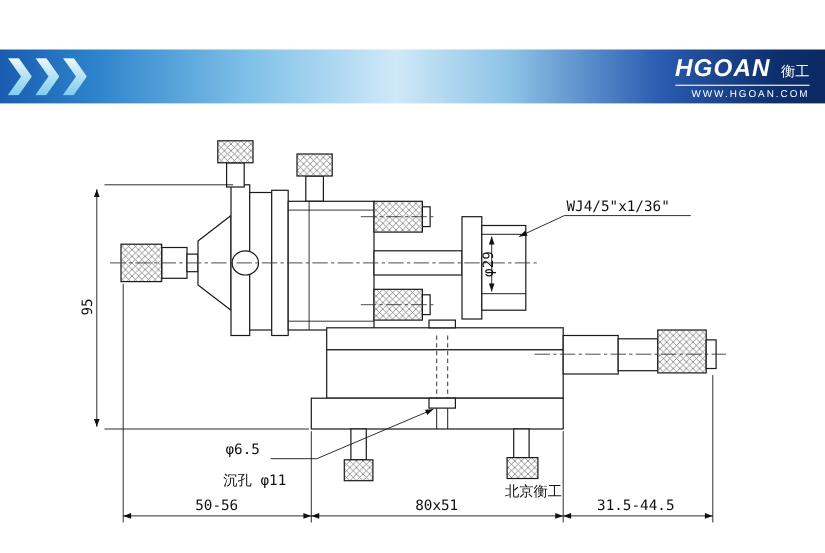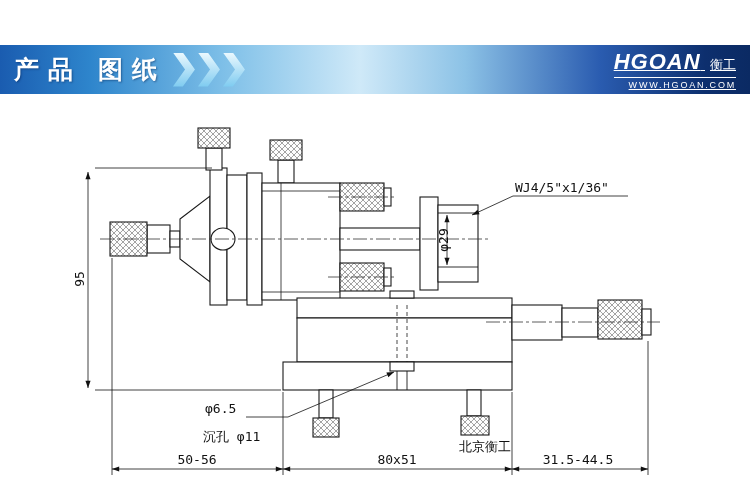--- a/index.html
+++ b/index.html
@@ -26,21 +26,21 @@
     text-shadow: 1px 1px 2px rgba(0,30,80,.45);
   }
   .chevrons { display: flex; align-items: center; margin-left: 4px; }
   .chevron {
     width: 22px; height: 34px; margin-left: 3px;
     background: linear-gradient(180deg, #eaf8fe, #7ecbf0);
     clip-path: polygon(0 0, 45% 0, 100% 50%, 45% 100%, 0 100%, 55% 50%);
   }
   .brand {
     position: absolute; right: 14px; top: 4px;
-    text-align: right; color: #ffffff; text-decoration: underline;
+    text-align: right; color: #ffffff;
   }
   .brand-row {
     border-bottom: 1px solid #ffffff; padding-bottom: 2px;
     white-space: nowrap;
   }
   .brand-name {
     font-style: italic; font-weight: bold; font-size: 22px;
     letter-spacing: 1px;
   }
   .brand-suffix { font-size: 13px; margin-left: 5px; }
@@ -57,21 +57,20 @@
   svg text {
     font-family: "DejaVu Sans Mono", "Liberation Sans", sans-serif;
     font-size: 13px; fill: #111;
     stroke: none;
   }
 </style>
 </head>
 <body>
 
 <div class="banner">
-  <span class="banner-title">产品 图纸</span>
   <span class="chevrons">
     <span class="chevron"></span>
     <span class="chevron"></span>
     <span class="chevron"></span>
   </span>
   <div class="brand">
     <div class="brand-row">
       <span class="brand-name">HGOAN</span>
       <span class="brand-suffix">衡工</span>
     </div>

